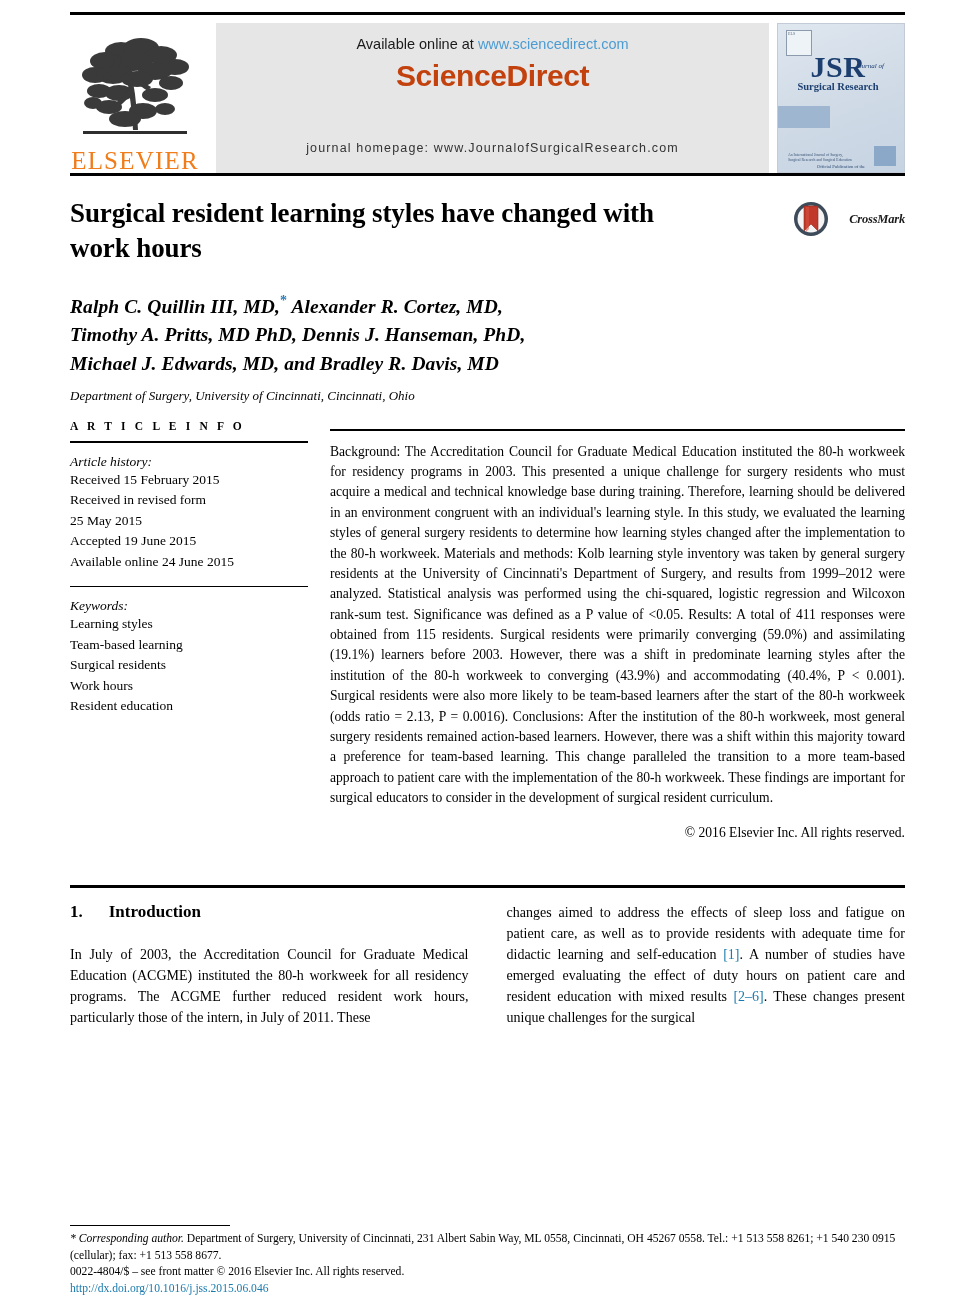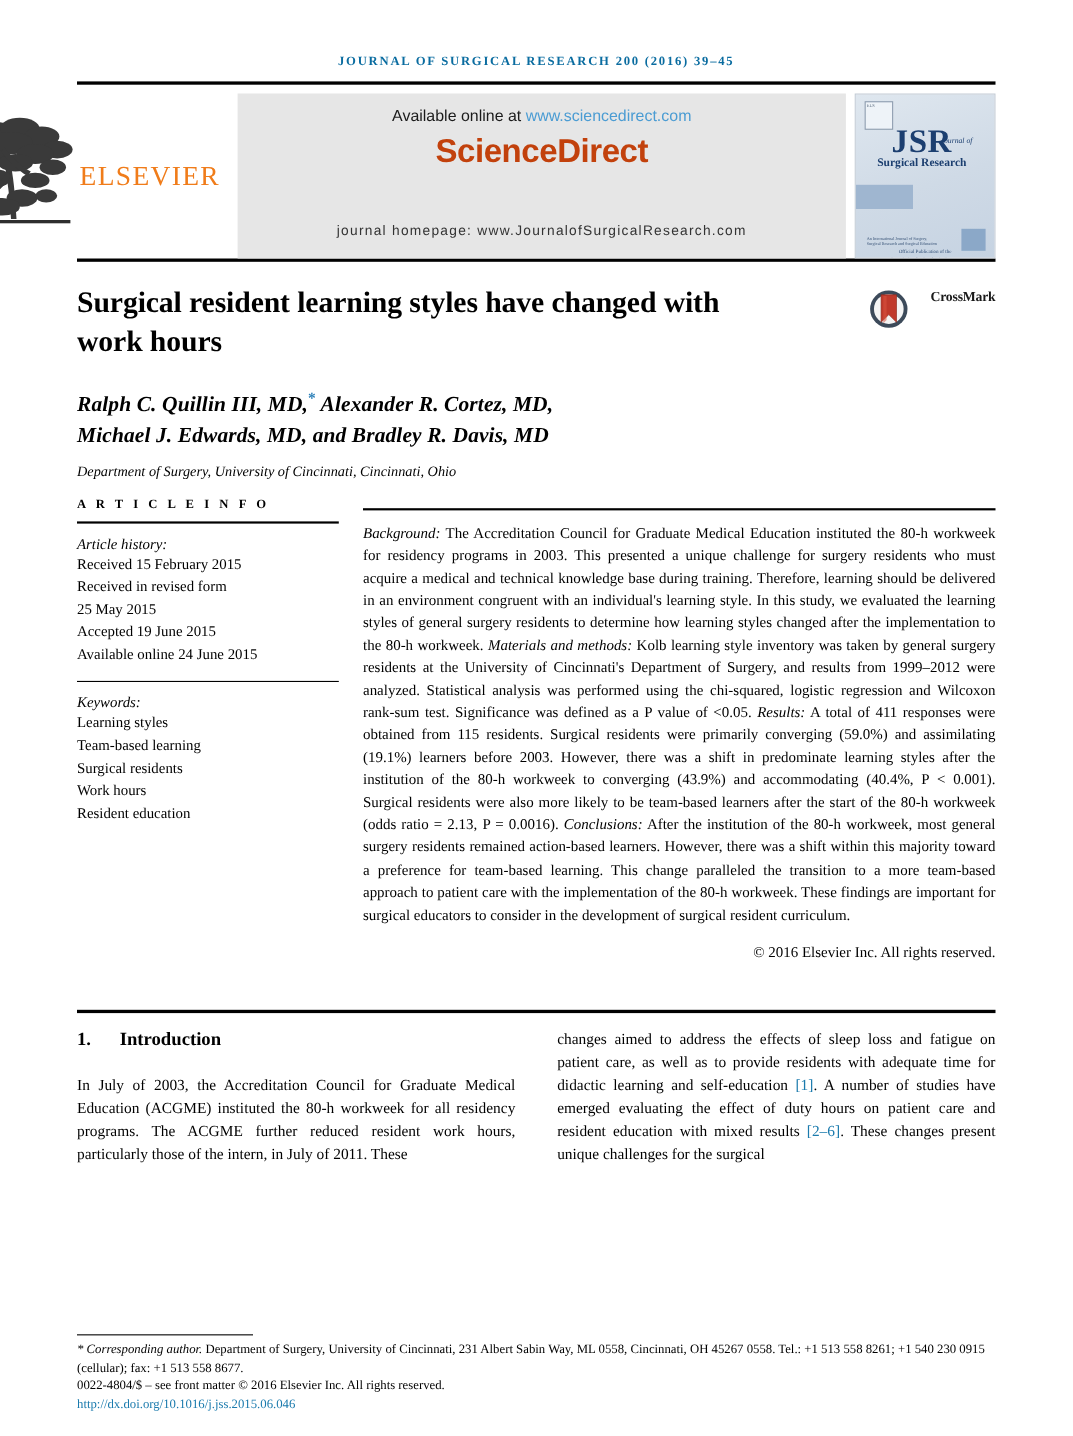--- a/index.html
+++ b/index.html
@@ -42,21 +42,21 @@
   
   .masthead {
     display: flex;
     align-items: stretch;
     margin-top: 8px;
     height: 150px;
   }
   .elsevier-logo {
     width: 138px;
     display: flex;
-    flex-direction: row;
+    flex-direction: column;
     justify-content: flex-end;
     align-items: center;
     padding-right: 8px;
     box-sizing: border-box;
   }
   .tree-wrap { width: 120px; height: 112px; }
   .elsevier-word {
     font-family: "Liberation Serif", serif;
     color: #f07c1a;
     font-size: 25px;
@@ -148,23 +148,24 @@
     font-family: "Liberation Serif", serif;
     font-size: 27px;
     font-weight: bold;
     line-height: 1.28;
     margin: 0;
     max-width: 640px;
     letter-spacing: -0.1px;
   }
   .crossmark {
     display: flex;
-    align-items: flex-start;
+    align-items: center;
     gap: 20px;
     margin-top: 5px;
+    font-style: italic;
   }
   .cm-word {
     font-family: "Liberation Serif", serif;
     font-size: 12.5px;
     font-weight: bold;
     color: #1a1a1a;
     letter-spacing: -0.2px;
   }
 
   
@@ -205,21 +206,21 @@
   .info-list { font-size: 13.5px; line-height: 1.52; }
   .hr-mid {
     border-top: 1.2px solid #000;
     margin: 14px 0 11px 0;
   }
   .abs-body {
     font-size: 13.6px;
     line-height: 1.5;
     text-align: justify;
   }
-  .abs-body .lead { font-style: italic; }
+  .abs-body .lead { }
   .copyright {
     text-align: right;
     font-size: 13.6px;
     margin-top: 16px;
   }
 
   
   .body-rule {
     border-top: 3px solid #000;
     margin-top: 44px;
@@ -264,21 +265,20 @@
   }
   .foot-line .ital { font-style: italic; }
   .foot-link { color: #1a7aad; }
   .indent { padding-left: 26px; }
 </style>
 </head>
 <body>
 
 <div class="page">
 
-  <div class="runhead">JOURNAL OF SURGICAL RESEARCH 200 (2016) 39–45</div>
   <div class="rule-thick"></div>
 
   <div class="masthead">
 
     <div class="elsevier-logo">
       <div class="tree-wrap">
         <svg viewBox="0 0 120 112" width="120" height="112">
           <g fill="#3a3a3a">
             <path d="M58 95 C57 78 55 60 52 44 C50 34 47 26 44 20 L49 19 C53 27 56 37 58 47 C61 62 62 79 63 95 Z"></path>
             <ellipse cx="46" cy="16" rx="16" ry="9"></ellipse>
@@ -349,20 +349,21 @@
         <path d="M11 5 L25 5 L25 30 L18 23 L11 30 Z" fill="#c0392b"></path>
         <path d="M11 5 L25 5 L25 30 L18 23 L11 30 Z" fill="none" stroke="#8e2a1e" stroke-width="0.6"></path>
         <path d="M13 6 L16 6 L16 28 L13 31 Z" fill="#d9543f" opacity="0.55"></path>
       </svg>
       <span class="cm-word">CrossMark</span>
     </div>
   </div>
 
   <div class="authors">
     <div><span>Ralph C. Quillin III, MD,</span><span class="star">*</span><span> Alexander R. Cortez, MD,</span></div>
+    <div>Timothy A. Pritts, MD PhD, Dennis J. Hanseman, PhD,</div>
     <div>Michael J. Edwards, MD, and Bradley R. Davis, MD</div>
   </div>
   <div class="affil">Department of Surgery, University of Cincinnati, Cincinnati, Ohio</div>
 
   <div class="info-abstract">
 
     <div class="col-info">
       <div class="sect-head">A R T I C L E   I N F O</div>
       <div class="hr-under"></div>
       <div class="hist-title">Article history:</div>

